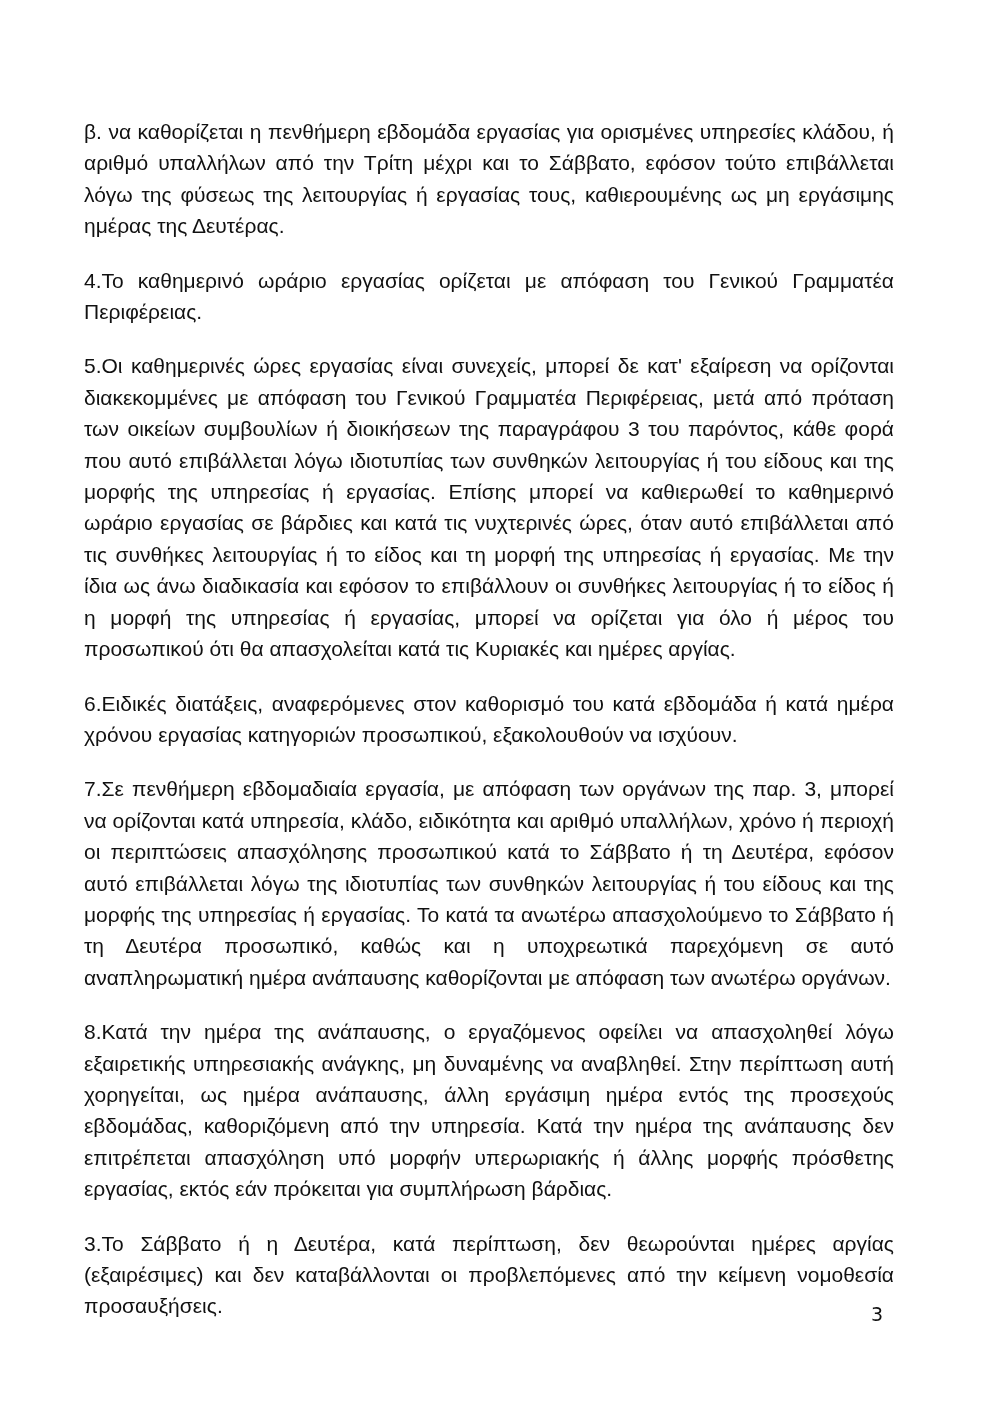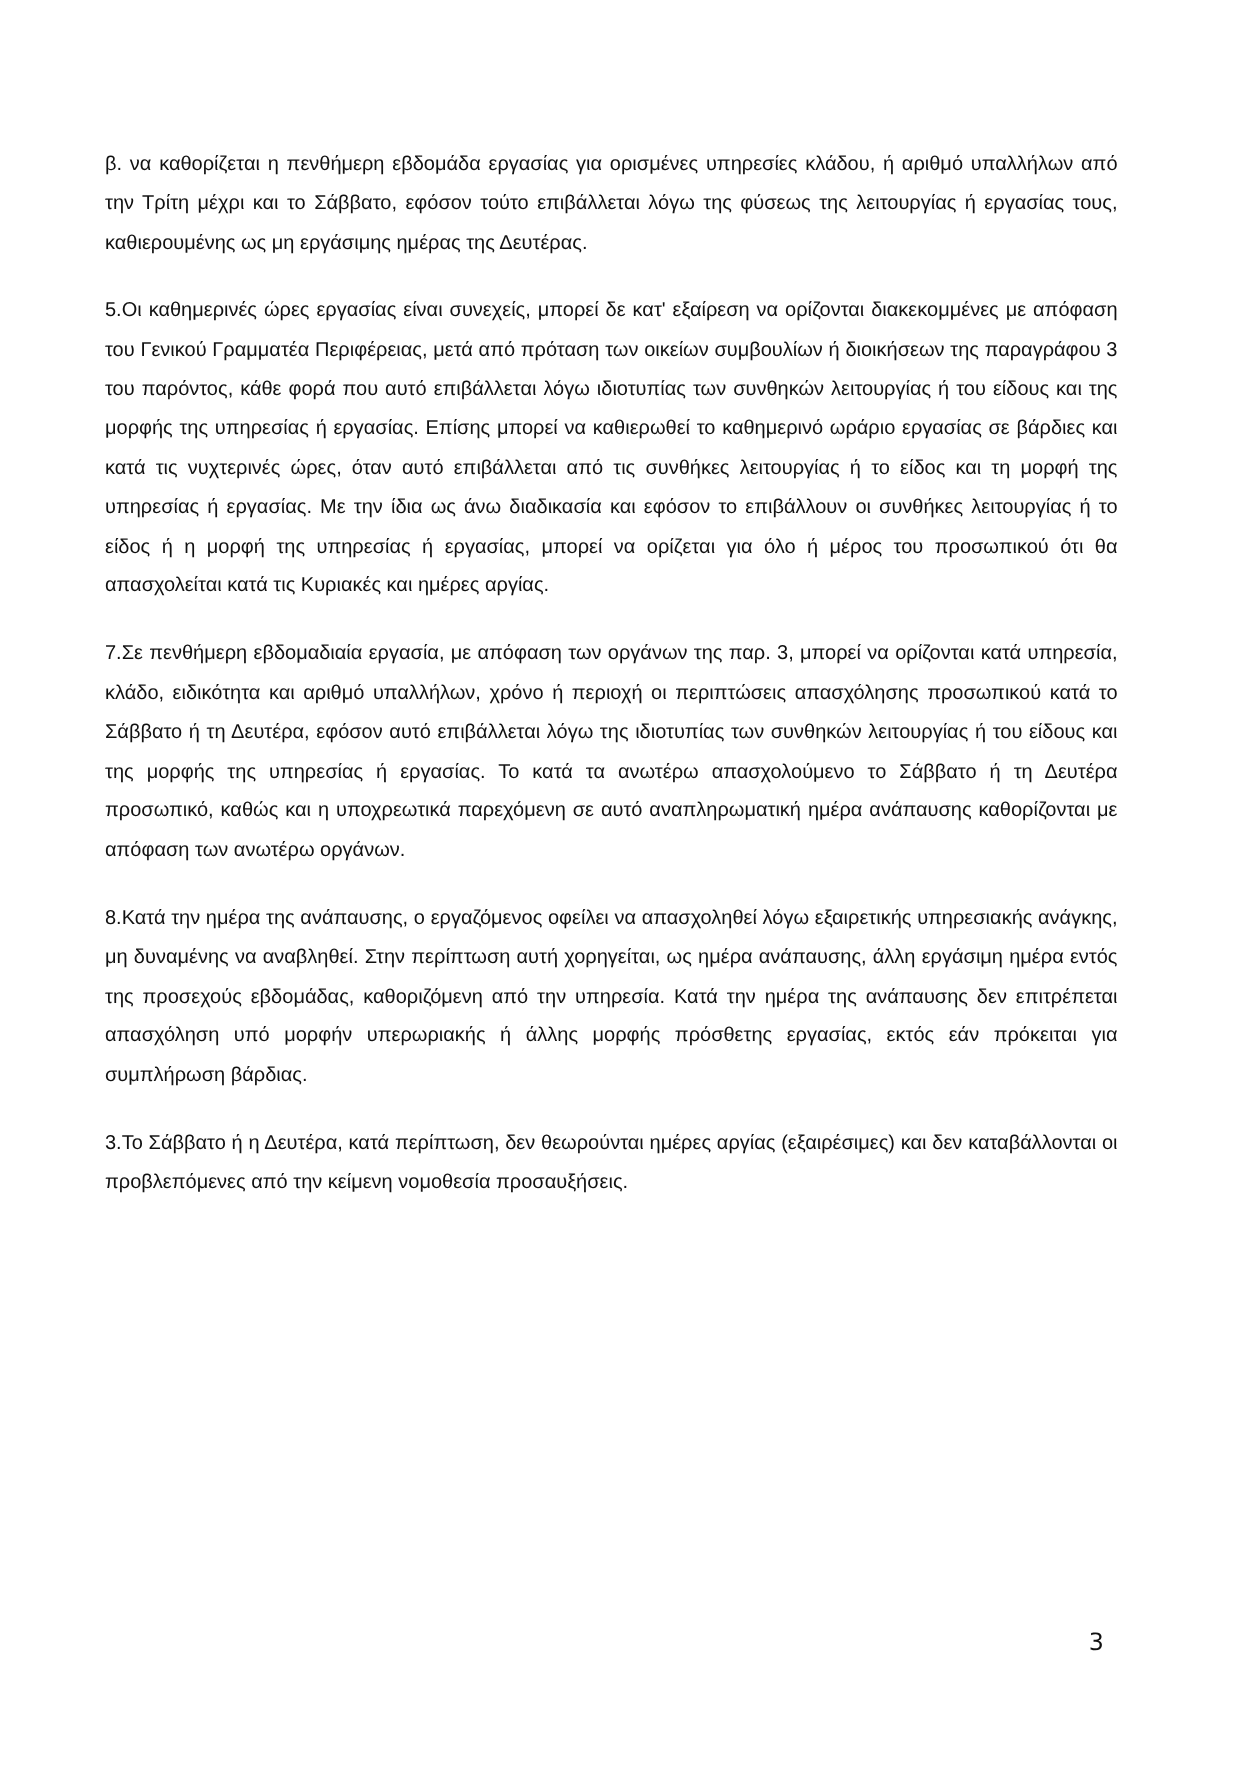--- a/index.html
+++ b/index.html
@@ -16,39 +16,41 @@
       color: #111111;
     }
     .page {
       position: absolute;
       left: 84px;
       top: 116px;
       width: 810px;
     }
     .para {
       margin: 0 0 23px 0;
-      font-size: 16px;
+      font-size: 21px;
       line-height: 31.4px;
       text-align: justify;
       text-justify: inter-word;
       letter-spacing: 0;
     }
     .page-number {
       position: absolute;
       left: 871px;
       top: 1303px;
       font-family: "DejaVu Sans", sans-serif;
       font-size: 19px;
       color: #111111;
     }
   </style>
 </head>
 <body>
 
 <div class="page">
   <p class="para">β. να καθορίζεται η πενθήμερη εβδομάδα εργασίας για ορισμένες υπηρεσίες κλάδου, ή αριθμό υπαλλήλων από την Τρίτη μέχρι και το Σάββατο, εφόσον τούτο επιβάλλεται λόγω της φύσεως της λειτουργίας ή εργασίας τους, καθιερουμένης ως μη εργάσιμης ημέρας της Δευτέρας.</p>
+  <p class="para">4.Το καθημερινό ωράριο εργασίας ορίζεται με απόφαση του Γενικού Γραμματέα Περιφέρειας.</p>
   <p class="para">5.Οι καθημερινές ώρες εργασίας είναι συνεχείς, μπορεί δε κατ' εξαίρεση να ορίζονται διακεκομμένες με απόφαση του Γενικού Γραμματέα Περιφέρειας, μετά από πρόταση των οικείων συμβουλίων ή διοικήσεων της παραγράφου 3 του παρόντος, κάθε φορά που αυτό επιβάλλεται λόγω ιδιοτυπίας των συνθηκών λειτουργίας ή του είδους και της μορφής της υπηρεσίας ή εργασίας. Επίσης μπορεί να καθιερωθεί το καθημερινό ωράριο εργασίας σε βάρδιες και κατά τις νυχτερινές ώρες, όταν αυτό επιβάλλεται από τις συνθήκες λειτουργίας ή το είδος και τη μορφή της υπηρεσίας ή εργασίας. Με την ίδια ως άνω διαδικασία και εφόσον το επιβάλλουν οι συνθήκες λειτουργίας ή το είδος ή η μορφή της υπηρεσίας ή εργασίας, μπορεί να ορίζεται για όλο ή μέρος του προσωπικού ότι θα απασχολείται κατά τις Κυριακές και ημέρες αργίας.</p>
+  <p class="para">6.Ειδικές διατάξεις, αναφερόμενες στον καθορισμό του κατά εβδομάδα ή κατά ημέρα χρόνου εργασίας κατηγοριών προσωπικού, εξακολουθούν να ισχύουν.</p>
   <p class="para">7.Σε πενθήμερη εβδομαδιαία εργασία, με απόφαση των οργάνων της παρ. 3, μπορεί να ορίζονται κατά υπηρεσία, κλάδο, ειδικότητα και αριθμό υπαλλήλων, χρόνο ή περιοχή οι περιπτώσεις απασχόλησης προσωπικού κατά το Σάββατο ή τη Δευτέρα, εφόσον αυτό επιβάλλεται λόγω της ιδιοτυπίας των συνθηκών λειτουργίας ή του είδους και της μορφής της υπηρεσίας ή εργασίας. Το κατά τα ανωτέρω απασχολούμενο το Σάββατο ή τη Δευτέρα προσωπικό, καθώς και η υποχρεωτικά παρεχόμενη σε αυτό αναπληρωματική ημέρα ανάπαυσης καθορίζονται με απόφαση των ανωτέρω οργάνων.</p>
   <p class="para">8.Κατά την ημέρα της ανάπαυσης, ο εργαζόμενος οφείλει να απασχοληθεί λόγω εξαιρετικής υπηρεσιακής ανάγκης, μη δυναμένης να αναβληθεί. Στην περίπτωση αυτή χορηγείται, ως ημέρα ανάπαυσης, άλλη εργάσιμη ημέρα εντός της προσεχούς εβδομάδας, καθοριζόμενη από την υπηρεσία. Κατά την ημέρα της ανάπαυσης δεν επιτρέπεται απασχόληση υπό μορφήν υπερωριακής ή άλλης μορφής πρόσθετης εργασίας, εκτός εάν πρόκειται για συμπλήρωση βάρδιας.</p>
   <p class="para">3.Το Σάββατο ή η Δευτέρα, κατά περίπτωση, δεν θεωρούνται ημέρες αργίας (εξαιρέσιμες) και δεν καταβάλλονται οι προβλεπόμενες από την κείμενη νομοθεσία προσαυξήσεις.</p>
 </div>
 
 <div class="page-number">3</div>
 
 </body></html>

